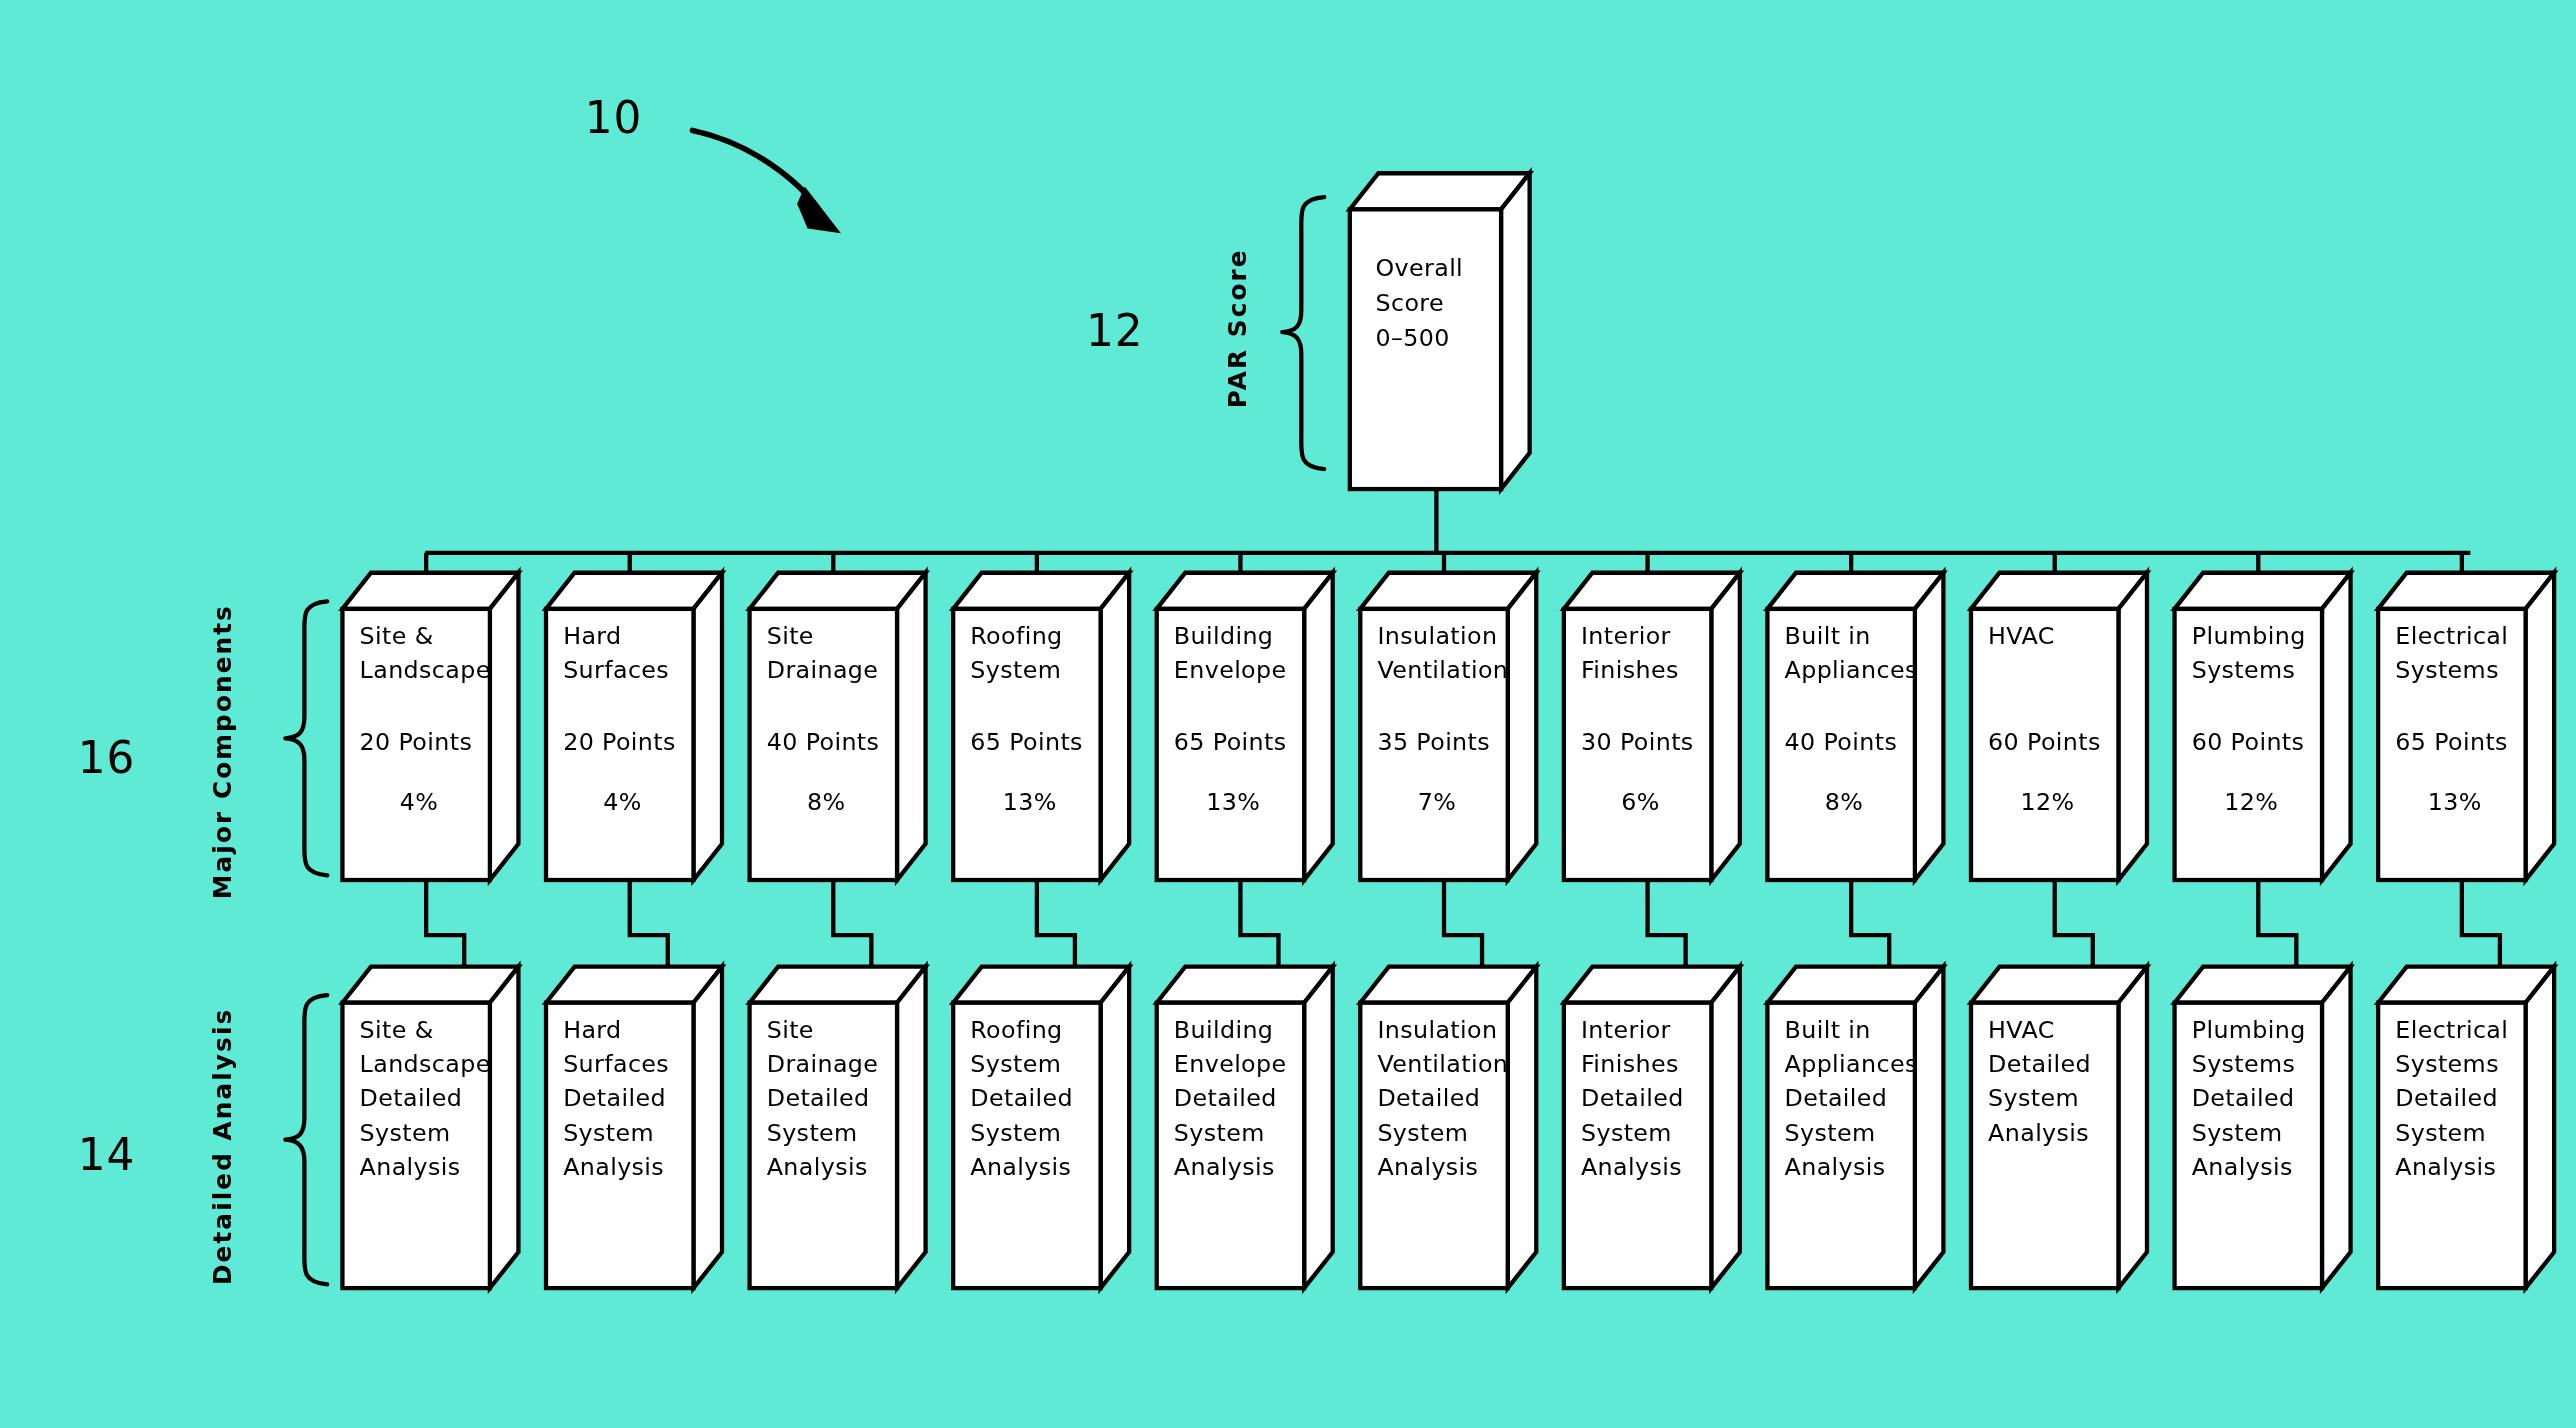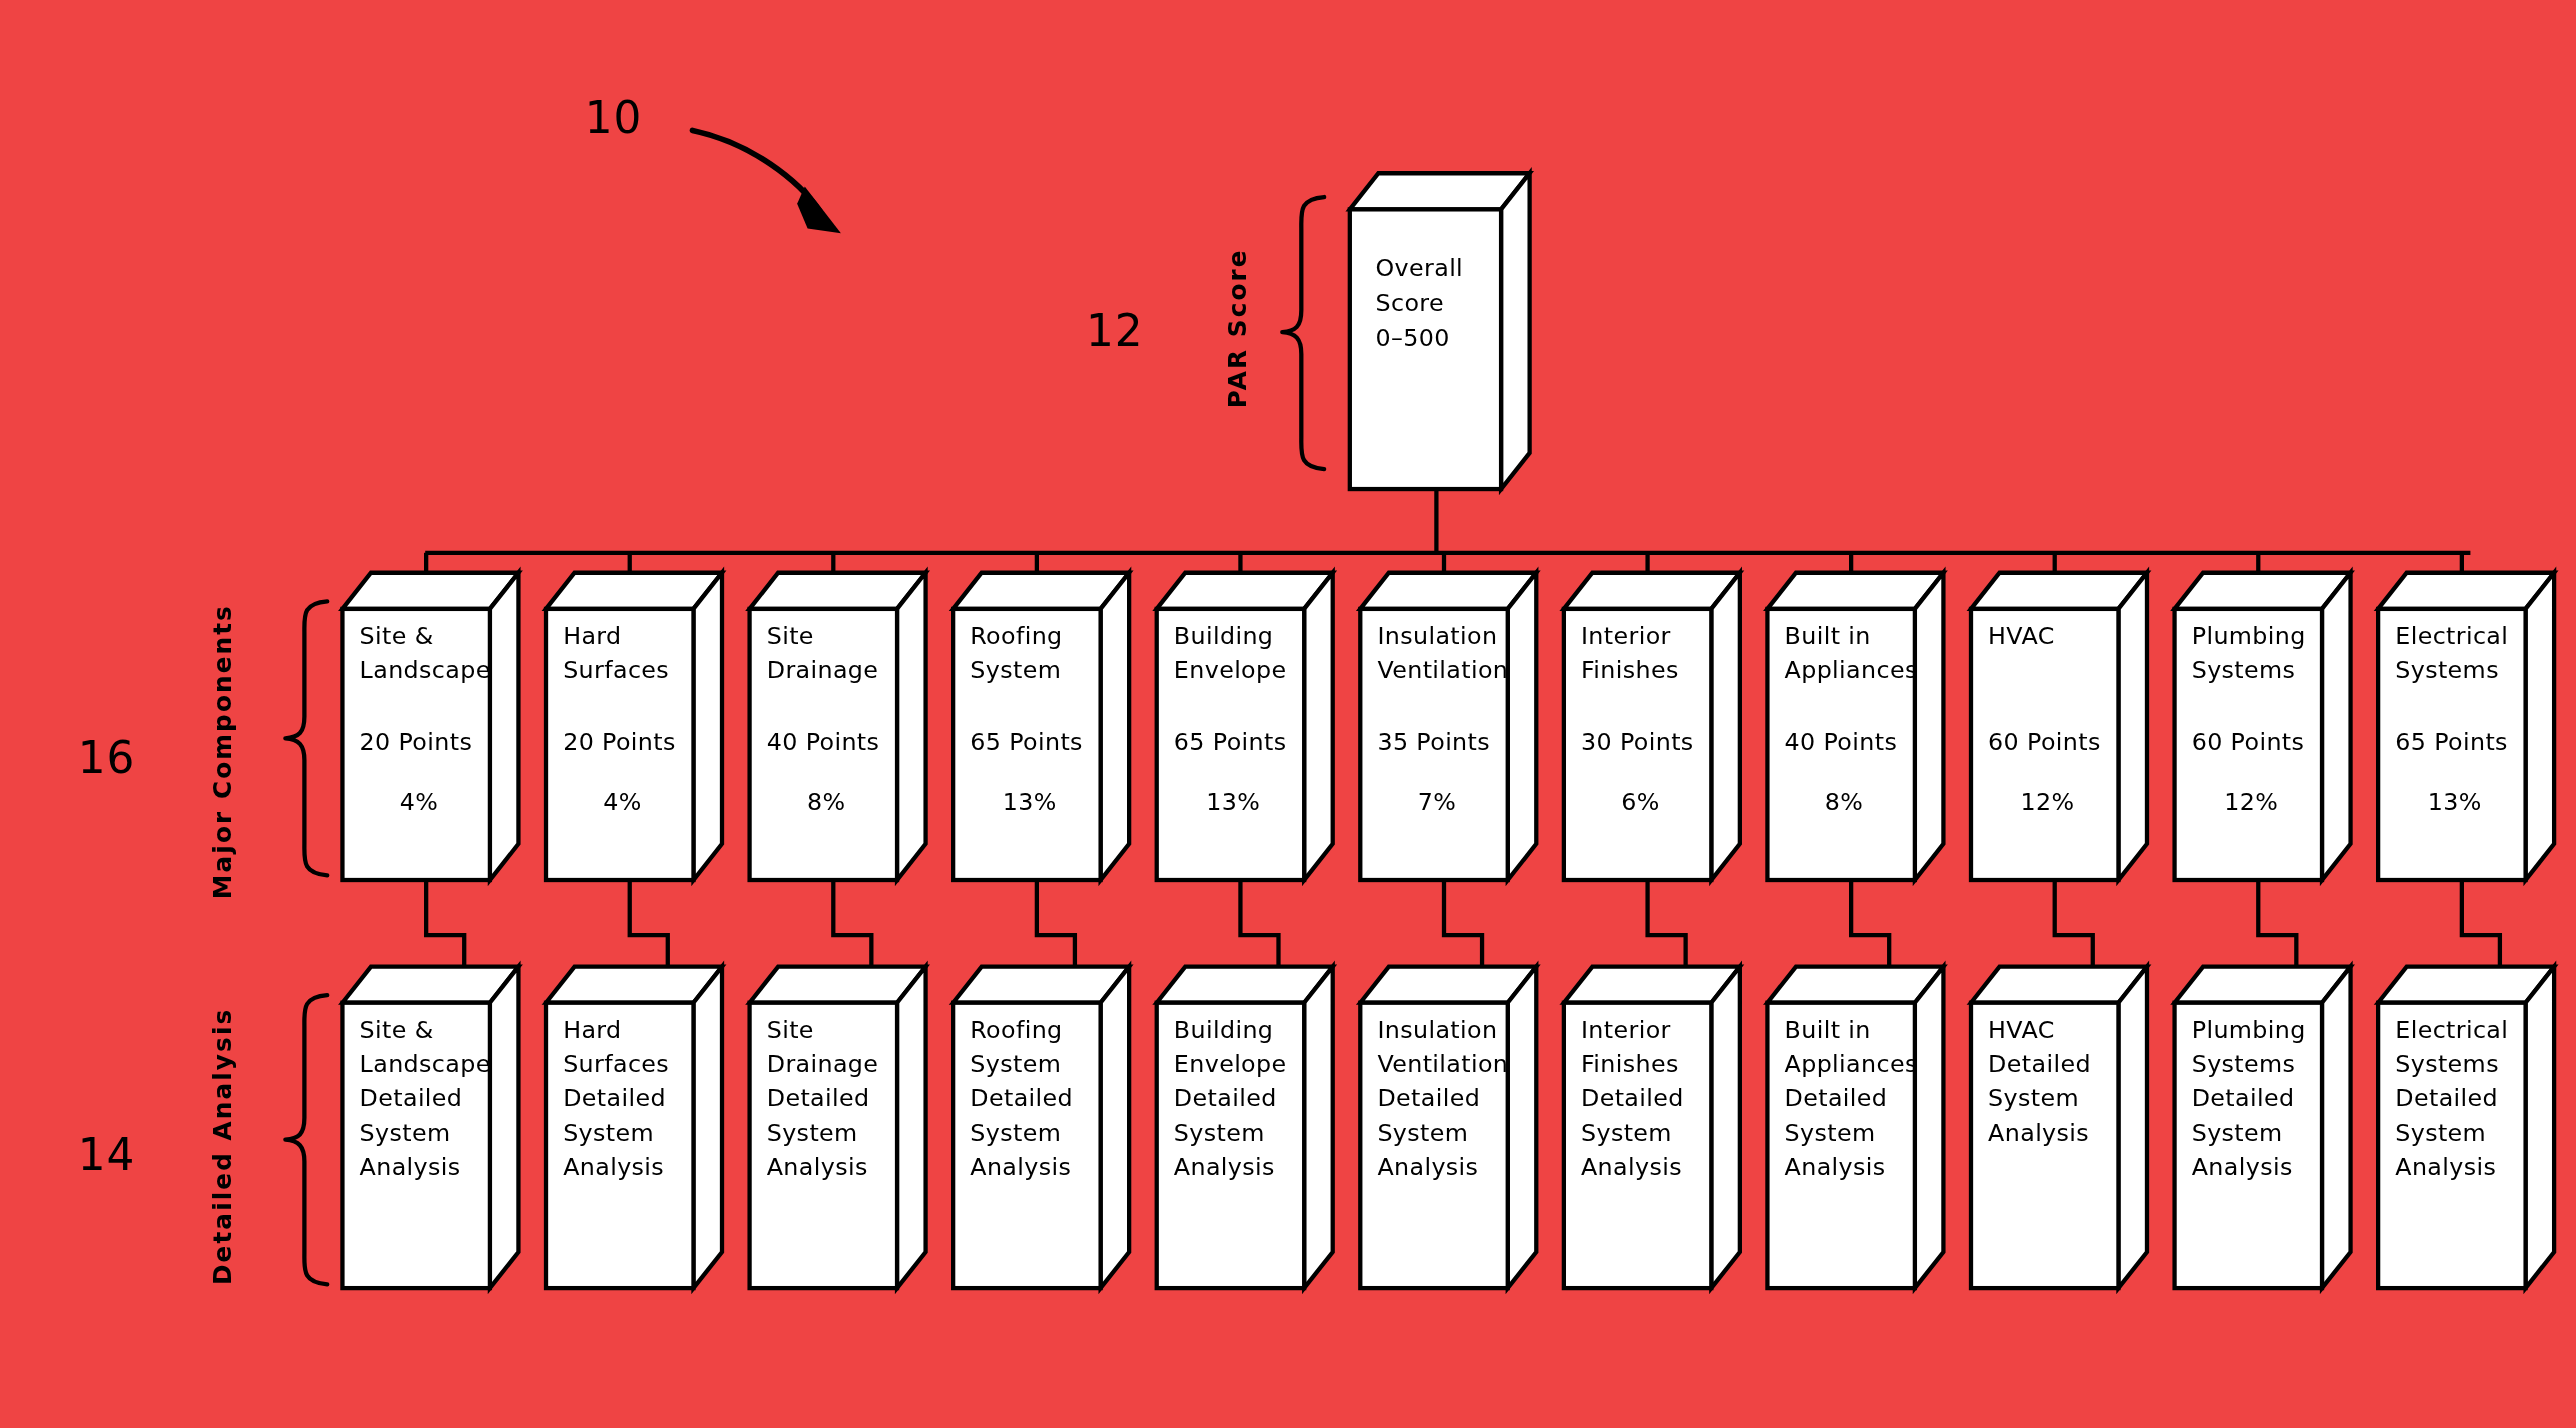--- a/index.html
+++ b/index.html
@@ -10,21 +10,21 @@
   body {
     width: 2576px;
     height: 1429px;
     overflow: hidden;
     font-family: "DejaVu Sans", sans-serif;
   }
   #figure-root {
     position: relative;
     width: 2576px;
     height: 1429px;
-    background: #ef4444;
+    background: #5eead4;
   }
   svg#diagram {
     position: absolute;
     left: 0;
     top: 0;
     width: 2576px;
     height: 1429px;
     display: block;
   }
   .box-face {

